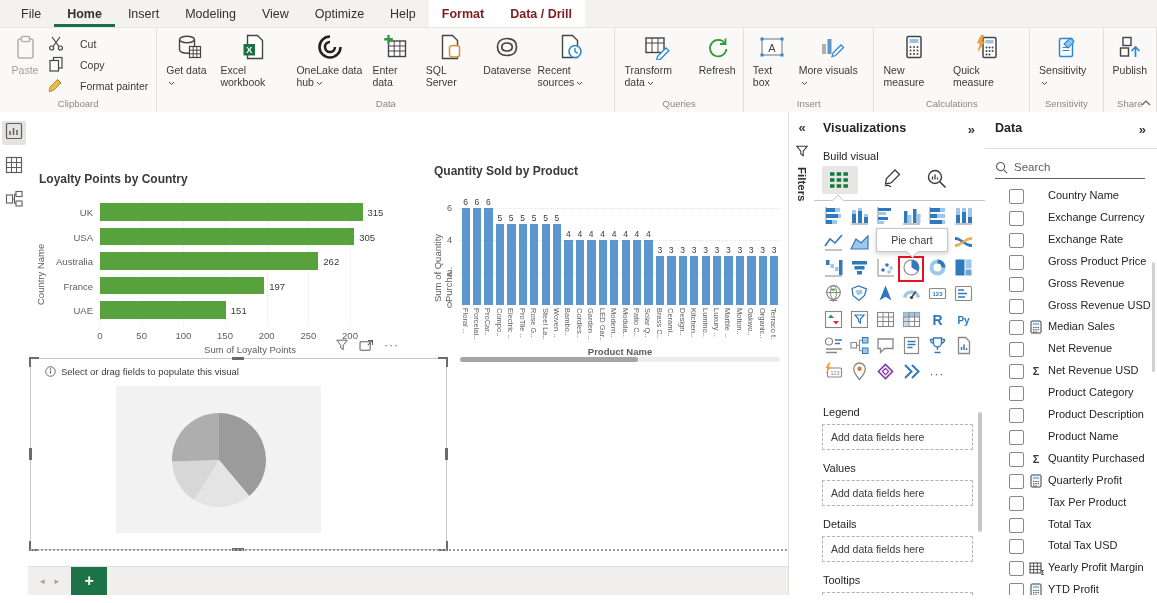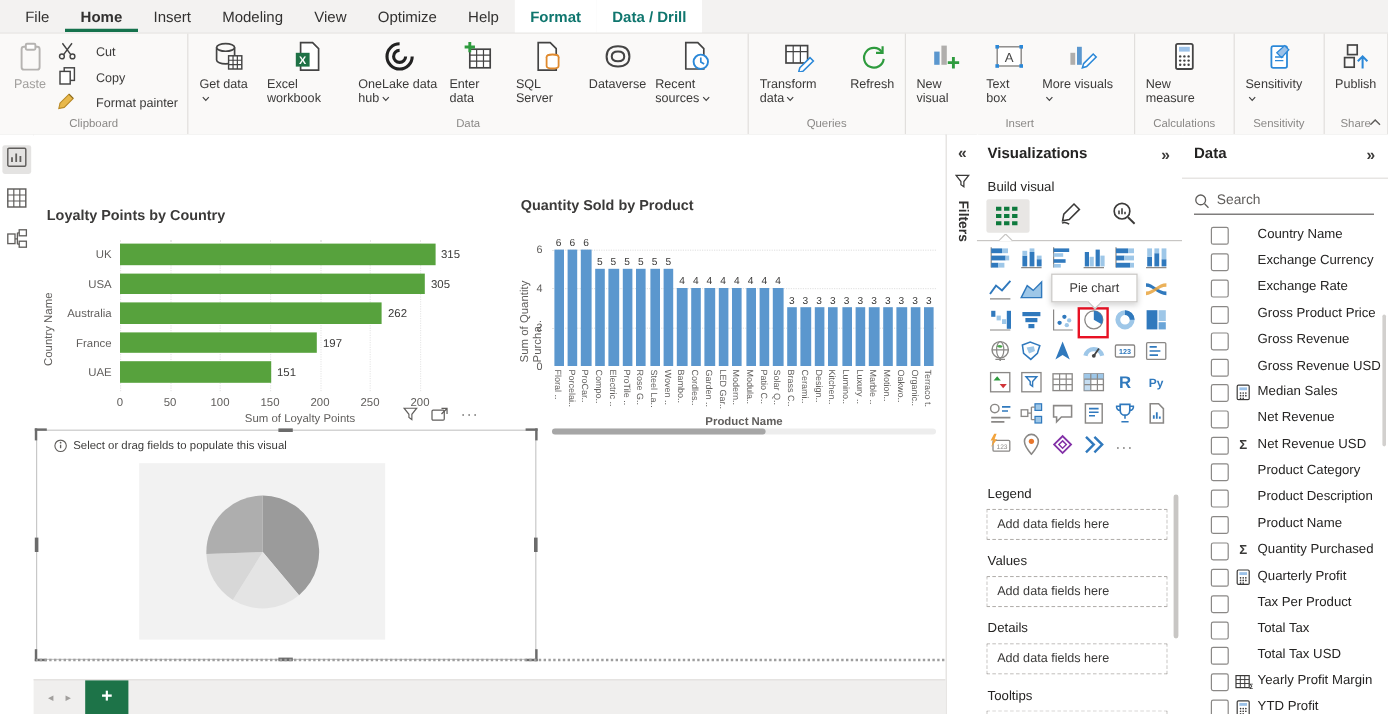--- a/index.html
+++ b/index.html
@@ -3,21 +3,21 @@
 <meta charset="utf-8">
 <style>
   html,body{margin:0;padding:0;width:1157px;height:603px;overflow:hidden;
     font-family:"Liberation Sans",sans-serif;background:#fff;color:#252423;}
   #app{position:absolute;left:0;top:0;width:1157px;height:595px;}
   
   .ribbon{position:absolute;left:0;top:0;width:1157px;height:112px;background:#faf9f8;border-bottom:1px solid #d6d4d2;}
   .rtabs{height:27px;background:#f3f2f1;display:flex;align-items:stretch;padding-left:8px;border-bottom:1px solid #e8e6e4;}
   .tab{padding:0 13px;display:flex;align-items:center;font-size:12.5px;color:#323130;white-space:nowrap;}
   .tab.selected{font-weight:700;box-shadow:inset 0 -3px 0 #15724d;}
-  .tab.contextual{background:#fff;color:#0f766e;font-weight:700;}
+  .tab.contextual{background:#fff;color:#7f1d1d;font-weight:700;}
   .rbody{display:flex;height:84px;align-items:stretch;}
   .rgroup{display:flex;flex-direction:column;border-right:1px solid #e1dfdd;padding:0 5px;}
   .rbtns{flex:1;display:flex;align-items:flex-start;padding-top:3px;}
   .rglabel{font-size:9.5px;color:#8a8886;text-align:center;padding:0 2px 3px;}
   .rbtn-lg{display:flex;flex-direction:column;align-items:center;padding:1px 4px;min-width:32px;max-width:68px;}
   .rbtn-lg .ric{height:30px;display:flex;align-items:center;justify-content:center;}
   .rbtn-lg .rlb{font-size:10.5px;color:#3b3a39;text-align:left;line-height:12px;margin-top:2px;}
   .rbtn-sm{display:flex;align-items:center;gap:16px;font-size:10.5px;color:#3b3a39;padding:1px 3px;height:19px;white-space:nowrap;}
   .rcol{display:flex;flex-direction:column;justify-content:flex-start;padding-top:2px;}
   .rbtn-lg.dis .rlb{color:#a19f9d;}
@@ -275,30 +275,20 @@
               <div class="rlb">Refresh</div>
             </div>
           </div>
           <div class="rglabel">Queries</div>
         </div>
         <div class="rgroup">
           <div class="rbtns">
             <div class="rbtn-lg">
               <div class="ric">
                 <svg width="26" height="26" viewBox="0 0 26 26">
-                  <rect x="2.5" y="9" width="4.5" height="11" fill="#5b97ce"></rect>
-                  <rect x="8.5" y="4" width="4.5" height="16" fill="#b0aeac"></rect>
-                  <path d="M18.5 13.5 v9.5 M13.8 18.2 h9.5" stroke="#2e9b3e" stroke-width="2.4"></path>
-                </svg>
-              </div>
-              <div class="rlb">New visual</div>
-            </div>
-            <div class="rbtn-lg">
-              <div class="ric">
-                <svg width="26" height="26" viewBox="0 0 26 26">
                   <rect x="3" y="5" width="20" height="16" fill="#fff" stroke="#8a8886" stroke-width="1.2"></rect>
                   <text x="13" y="17.5" font-size="11" fill="#444" text-anchor="middle" font-family="sans-serif">A</text>
                   <g fill="#2b88d8">
                     <rect x="1.5" y="3.5" width="3" height="3"></rect>
                     <rect x="21.5" y="3.5" width="3" height="3"></rect>
                     <rect x="1.5" y="19.5" width="3" height="3"></rect>
                     <rect x="21.5" y="19.5" width="3" height="3"></rect>
                   </g>
                 </svg>
               </div>
@@ -333,20 +323,40 @@
                     <circle cx="9.5" cy="16.5" r="1"></circle>
                     <circle cx="13" cy="16.5" r="1"></circle>
                     <circle cx="16.5" cy="16.5" r="1"></circle>
                     <circle cx="9.5" cy="20" r="1"></circle>
                     <circle cx="13" cy="20" r="1"></circle>
                     <circle cx="16.5" cy="20" r="1"></circle>
                   </g>
                 </svg>
               </div>
               <div class="rlb">New measure</div>
+            </div>
+            <div class="rbtn-lg">
+              <div class="ric">
+                <svg width="26" height="26" viewBox="0 0 26 26">
+                  <rect x="9" y="3.5" width="13" height="20" rx="1.5" fill="#fff" stroke="#444" stroke-width="1.5"></rect>
+                  <rect x="11.5" y="6" width="8" height="3.5" fill="#9bc1e8"></rect>
+                  <g fill="#444">
+                    <circle cx="12.5" cy="13.5" r="1"></circle>
+                    <circle cx="15.5" cy="13.5" r="1"></circle>
+                    <circle cx="18.5" cy="13.5" r="1"></circle>
+                    <circle cx="12.5" cy="17" r="1"></circle>
+                    <circle cx="15.5" cy="17" r="1"></circle>
+                    <circle cx="18.5" cy="17" r="1"></circle>
+                    <circle cx="12.5" cy="20.5" r="1"></circle>
+                    <circle cx="15.5" cy="20.5" r="1"></circle>
+                  </g>
+                  <path d="M7 1.5 l-3.5 7.5 h2.8 l-2 8 6.2 -9.5 h-2.8 l2.3 -6z" fill="#f2a33c" stroke="#d8891f" stroke-width=".6"></path>
+                </svg>
+              </div>
+              <div class="rlb">Quick measure</div>
             </div>
           </div>
           <div class="rglabel">Calculations</div>
         </div>
         <div class="rgroup">
           <div class="rbtns">
             <div class="rbtn-lg">
               <div class="ric">
                 <svg width="26" height="26" viewBox="0 0 26 26">
                   <rect x="6.5" y="4.5" width="13" height="18" rx="1.5" fill="#fff" stroke="#2b88d8" stroke-width="1.5"></rect>

